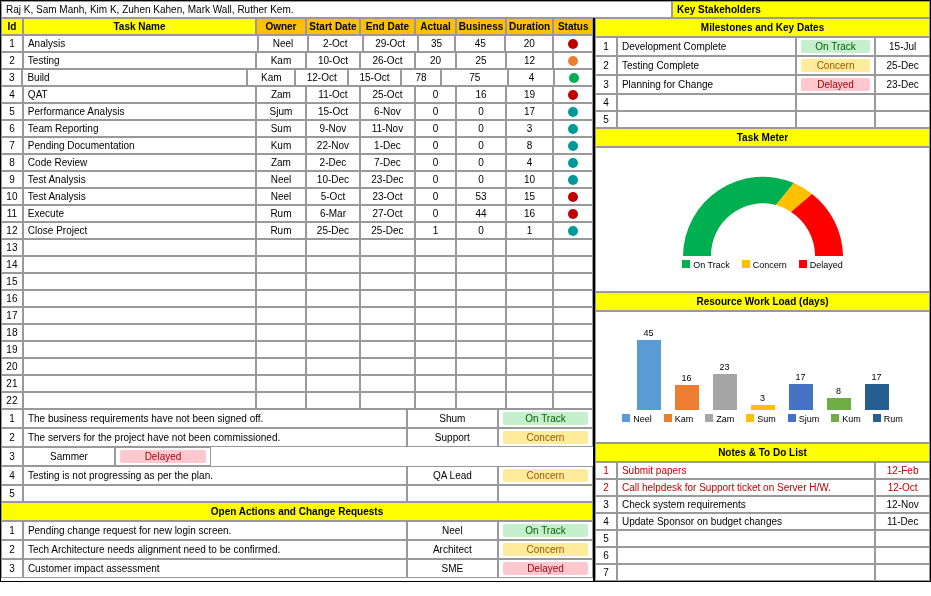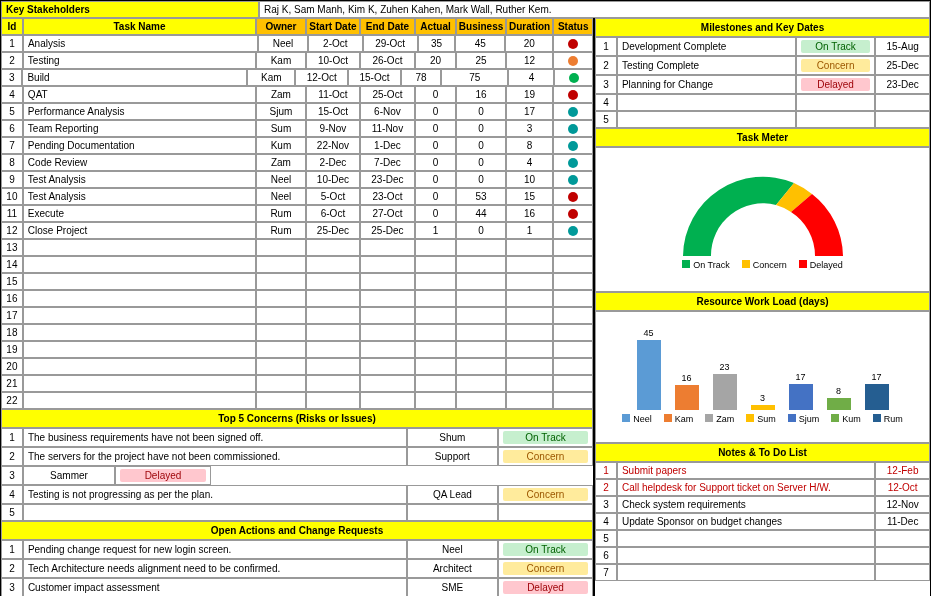--- a/index.html
+++ b/index.html
@@ -33,22 +33,22 @@
 .bar{width:24px}
 .red-txt{color:#c00000}
 svg{display:block}
 </style>
 </head>
 <body>
 
 <div class="container">
 
   <div class="row">
+    <div class="cell" style="flex:1">Raj K, Sam Manh, Kim K, Zuhen Kahen, Mark Wall, Ruther Kem.</div>
     <div class="cell yellow" style="width:258px">Key Stakeholders</div>
-    <div class="cell" style="flex:1">Raj K, Sam Manh, Kim K, Zuhen Kahen, Mark Wall, Ruther Kem.</div>
   </div>
 
   <div class="top-half">
     <div class="left-col">
 
       <div class="row">
         <div class="cell yellow center" style="width:22px">Id</div>
         <div class="cell yellow center" style="width:236px">Task Name</div>
         <div class="cell orange-hdr" style="width:50px">Owner</div>
         <div class="cell orange-hdr" style="width:55px">Start Date</div>
@@ -186,21 +186,21 @@
     <div class="cell center" style="width:50px">53</div>
     <div class="cell center" style="width:48px">15</div>
     <div class="cell center" style="width:40px">
               <div class="status-dot red-dot"></div>
             </div>
   </div>
           <div class="row">
     <div class="cell center" style="width:22px">11</div>
     <div class="cell" style="width:236px">Execute</div>
     <div class="cell center" style="width:50px">Rum</div>
-    <div class="cell center" style="width:55px">6-Oct</div>
+    <div class="cell center" style="width:55px">6-Mar</div>
     <div class="cell center" style="width:55px">27-Oct</div>
     <div class="cell center" style="width:42px">0</div>
     <div class="cell center" style="width:50px">44</div>
     <div class="cell center" style="width:48px">16</div>
     <div class="cell center" style="width:40px">
               <div class="status-dot red-dot"></div>
             </div>
   </div>
           <div class="row">
     <div class="cell center" style="width:22px">12</div>
@@ -320,23 +320,20 @@
     <div class="cell" style="width:50px"></div>
             <div class="cell" style="width:55px"></div>
             <div class="cell" style="width:55px"></div>
     <div class="cell" style="width:42px"></div>
             <div class="cell" style="width:50px"></div>
             <div class="cell" style="width:48px"></div>
             <div class="cell" style="width:40px"></div>
   </div>
         </div>
 
-      <div class="row">
-          <div class="cell section-hdr" style="width:598px">Top 5 Concerns (Risks or Issues)</div>
-        </div>
       <div id="concern-rows">
           <div class="row">
       <div class="cell center" style="width:22px">1</div>
       <div class="cell" style="width:388px">The business requirements have not been signed off.</div>
       <div class="cell center" style="width:92px">Shum</div>
       <div class="cell center" style="width:96px">
               <span class="pill ontrack">On Track</span>
             </div>
     </div>
           <div class="row">
@@ -406,21 +403,21 @@
       <div class="row">
           <div class="cell section-hdr" style="width:337px">Milestones and Key Dates</div>
         </div>
       <div id="milestone-rows">
           <div class="row">
     <div class="cell center" style="width:22px">1</div>
     <div class="cell" style="width:180px">Development Complete</div>
     <div class="cell center" style="width:80px">
               <span class="pill ontrack">On Track</span>
             </div>
-    <div class="cell center" style="width:55px">15-Aug</div>
+    <div class="cell center" style="width:55px">15-Jul</div>
   </div>
           <div class="row">
     <div class="cell center" style="width:22px">2</div>
     <div class="cell" style="width:180px">Testing Complete</div>
     <div class="cell center" style="width:80px">
               <span class="pill concern">Concern</span>
             </div>
     <div class="cell center" style="width:55px">25-Dec</div>
   </div>
           <div class="row">

